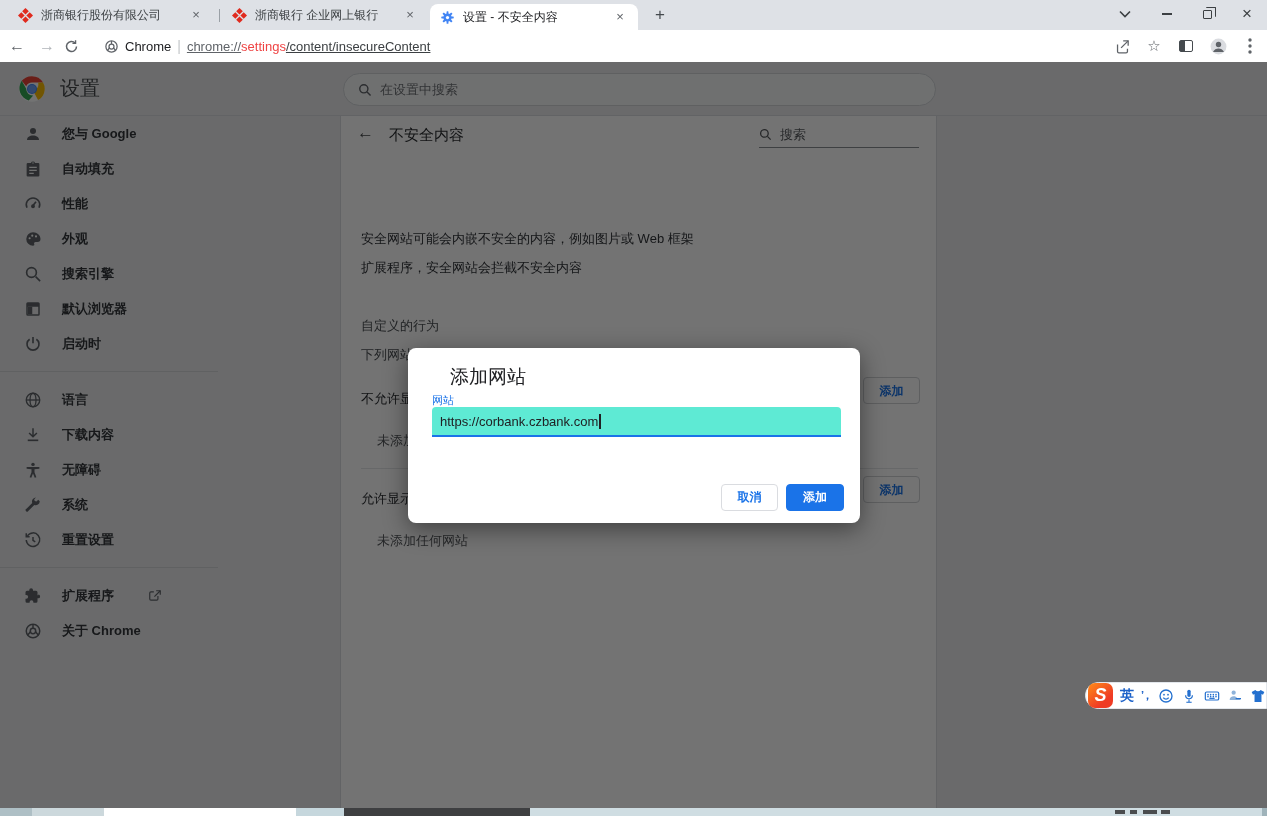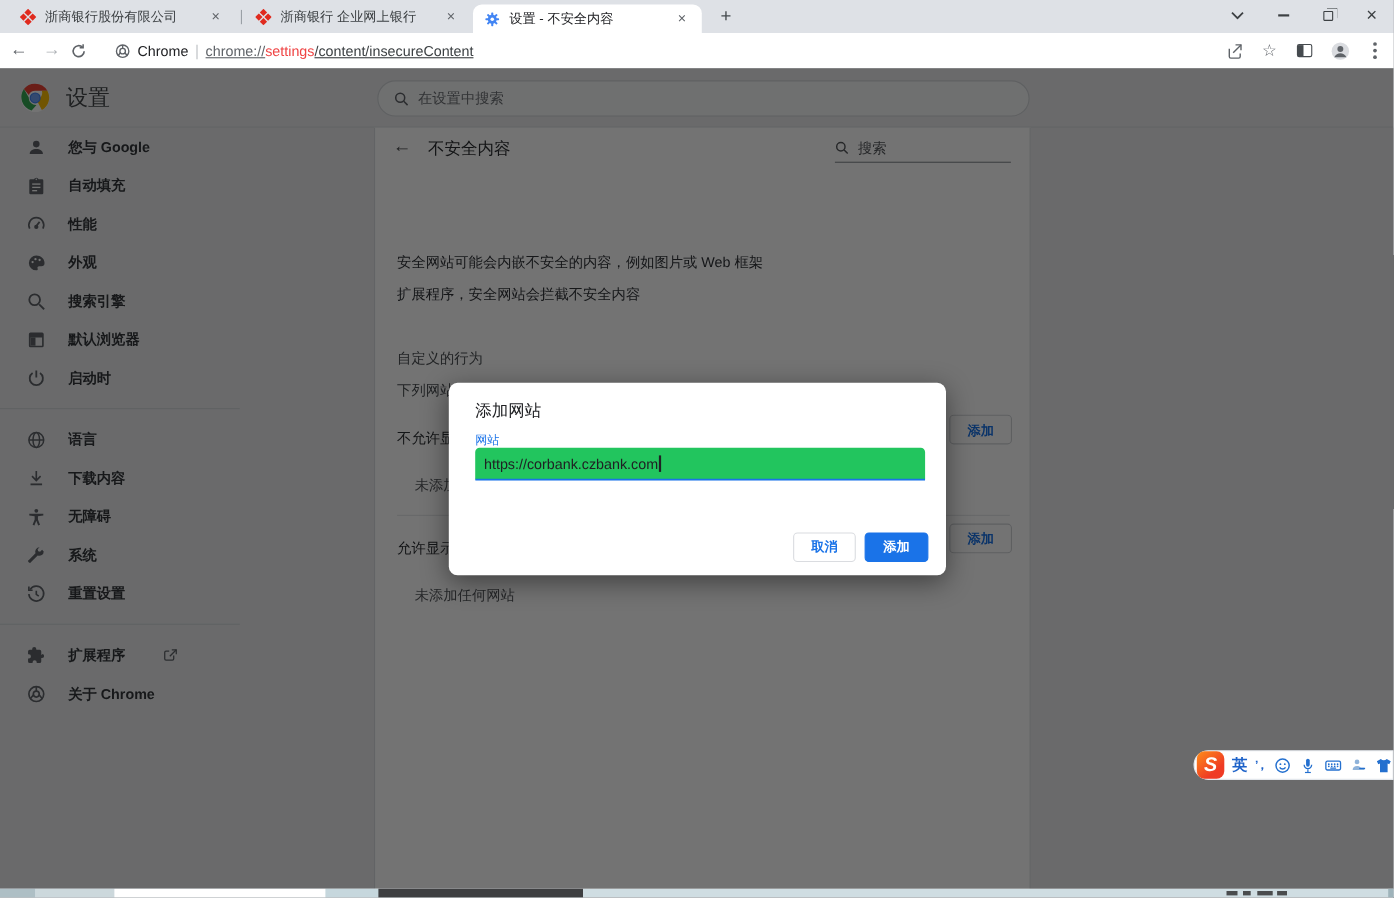--- a/index.html
+++ b/index.html
@@ -56,23 +56,23 @@
   .row-label { position:absolute; left:20px; font-size:13px; color:#2c2f33; }
   .empty-line { position:absolute; left:36px; font-size:13px; color:#55585c; }
   .add-btn { position:absolute; left:522px; width:57px; height:27px; border:1px solid #d0d3d6; border-radius:4px; background:transparent; color:#1a73e8; font-size:12px; font-weight:700; text-align:center; line-height:26px; }
   .card-div { position:absolute; left:20px; width:557px; height:1px; background:#e4e6e8; }
 
   
   #scrim { position:absolute; left:0; top:62px; width:1267px; height:746px; background:rgba(0,0,0,0.55); z-index:10; }
 
   
   #dialog { position:absolute; left:408px; top:348px; width:452px; height:175px; background:#ffffff; border-radius:8px; box-shadow:0 6px 24px rgba(0,0,0,0.45); z-index:20; }
-  #dlg-title { position:absolute; left:24px; top:16px; font-size:15px; color:#202124; }
+  #dlg-title { position:absolute; left:42px; top:16px; font-size:19px; color:#202124; }
   #dlg-label { position:absolute; left:24px; top:45px; font-size:11px; color:#1a73e8; }
-  #dlg-input { position:absolute; left:24px; top:59px; width:409px; height:30px; background:#22c55e; border-bottom:2px solid #1a73e8; border-radius:4px 4px 0 0; display:flex; align-items:center; padding:0 8px; font-size:13px; color:#202124; }
+  #dlg-input { position:absolute; left:24px; top:59px; width:409px; height:30px; background:#5eead4; border-bottom:2px solid #1a73e8; border-radius:4px 4px 0 0; display:flex; align-items:center; padding:0 8px; font-size:13px; color:#202124; }
   .caret { display:inline-block; width:1.5px; height:15px; background:#202124; margin-left:1px; vertical-align:middle; }
   #dlg-cancel { position:absolute; left:313px; top:136px; width:57px; height:27px; background:#fff; border:1px solid #dadce0; border-radius:4px; color:#1a73e8; font-size:12px; font-weight:700; text-align:center; line-height:25px; }
   #dlg-add { position:absolute; left:378px; top:136px; width:58px; height:27px; background:#1a73e8; border:1px solid #1a73e8; border-radius:4px; color:#ffffff; font-size:12px; font-weight:700; text-align:center; line-height:25px; }
 
   
   #ime { position:absolute; left:1085px; top:682px; width:182px; height:27px; background:#ffffff; border:1px solid #e3e7ec; border-radius:14px 0 0 14px; z-index:30; display:flex; align-items:center; gap:7px; padding-left:2px; }
   #sogou-logo { width:25px; height:25px; border-radius:7px; background:linear-gradient(140deg,#ff8d1a,#ef3b24 70%); color:#fff; font-weight:900; font-style:italic; font-size:18px; text-align:center; line-height:24px; flex:0 0 25px; }
   .ime-txt { color:#1d62c9; font-weight:700; font-size:14px; }
   .ime-punct { color:#1d62c9; font-weight:700; font-size:11px; letter-spacing:-2px; }
   .ime-ico { width:16px; height:16px; color:#2470cf; flex:0 0 16px; }

